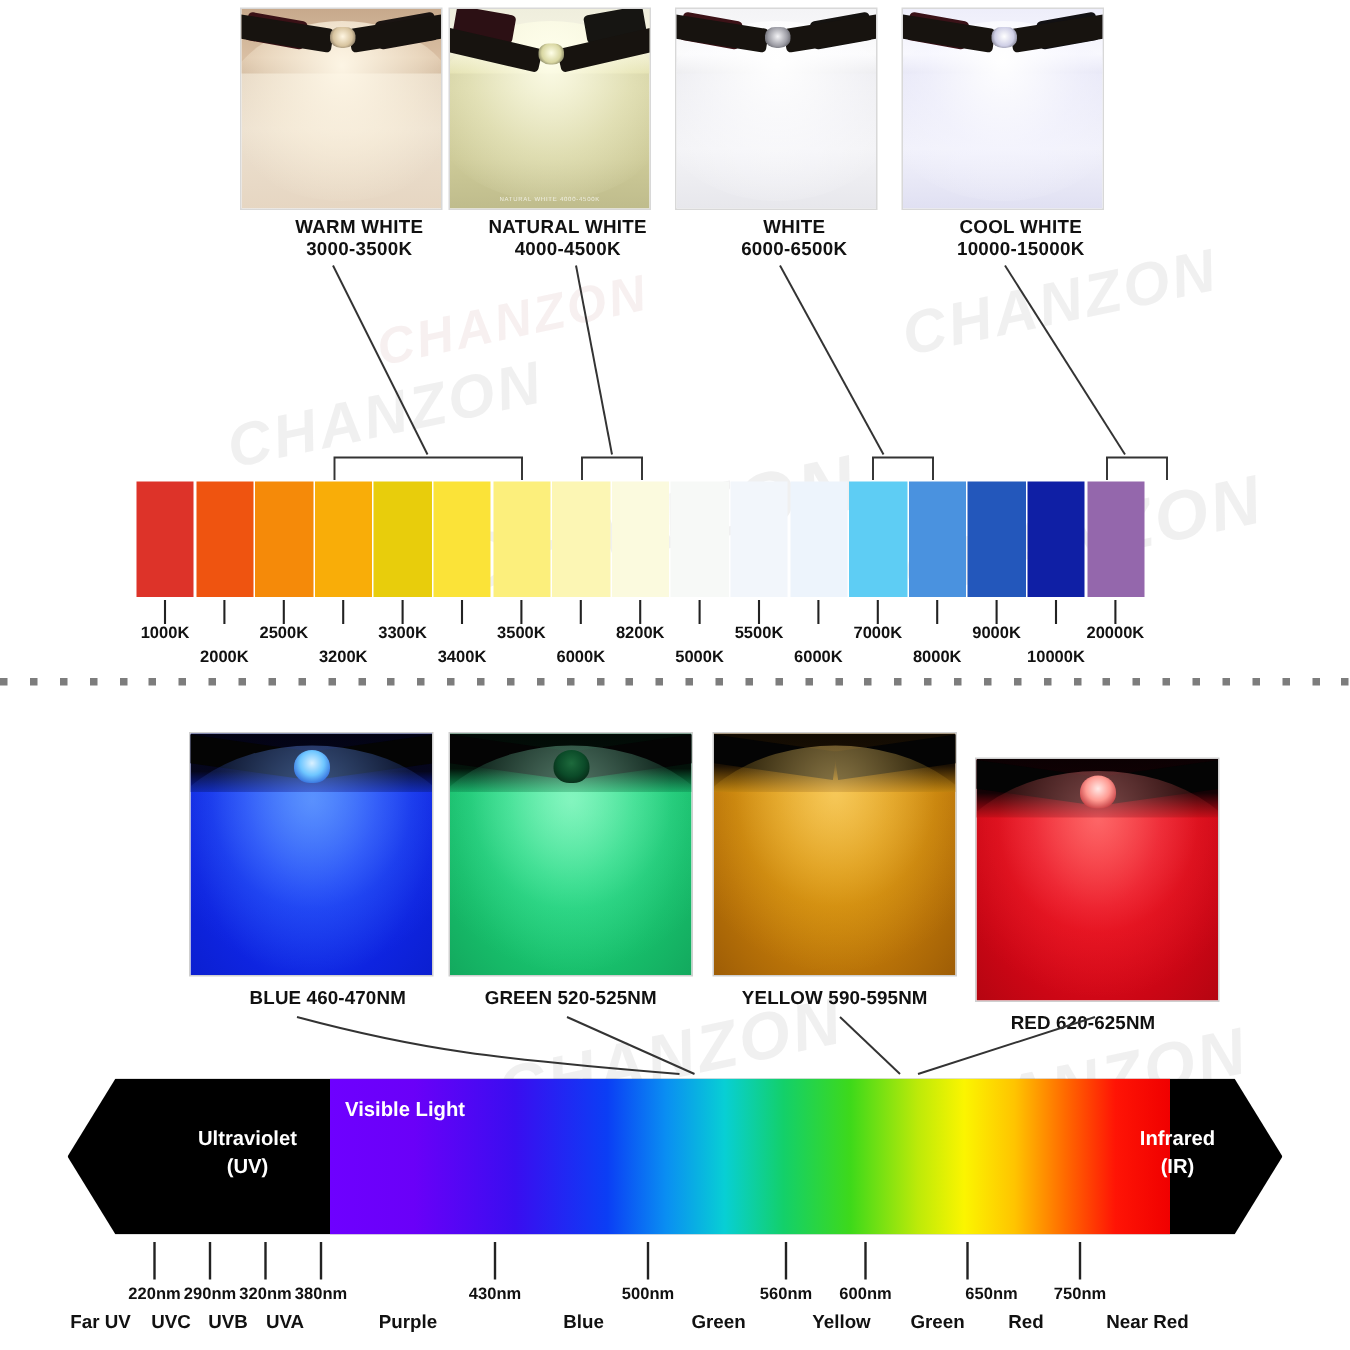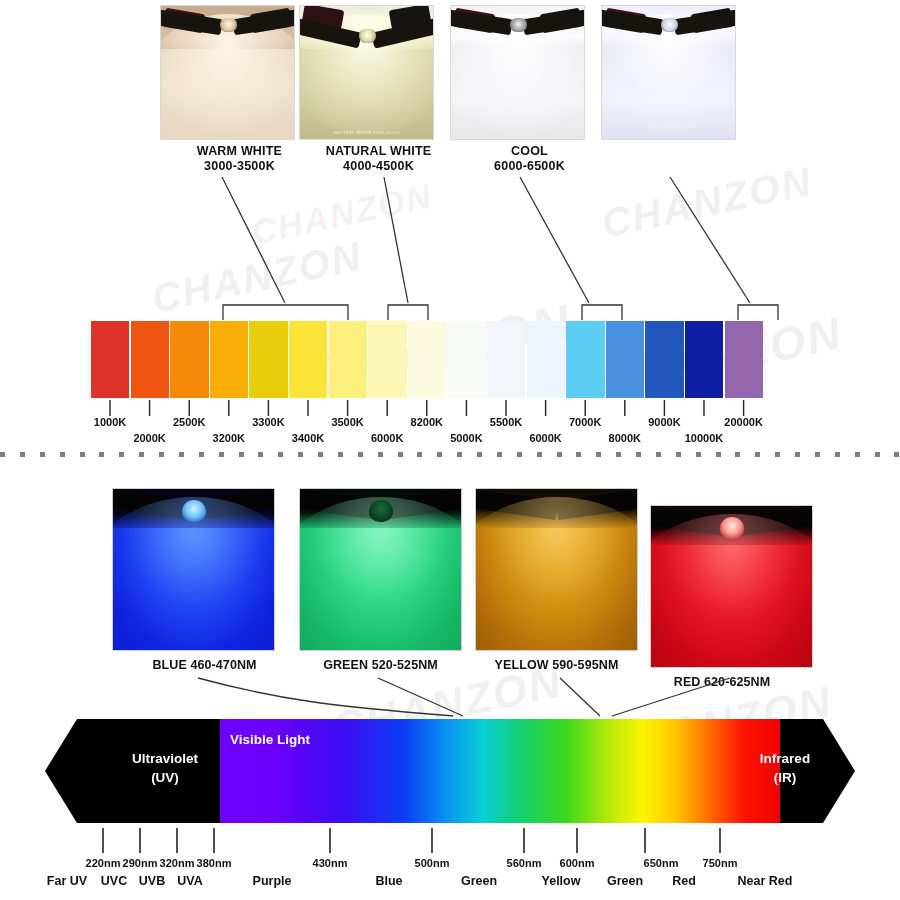--- a/index.html
+++ b/index.html
@@ -179,36 +179,40 @@
       <div class="ceil" style="background:linear-gradient(180deg,#f4f4f6 0%,#fbfbfc 70%,#e7e7ea 100%);"></div>
       <div class="glow" style="background:radial-gradient(ellipse at 50% 22%, rgba(255,255,255,.98) 0%, rgba(252,252,255,.45) 48%, rgba(252,252,255,0) 80%);"></div>
       <div class="clipL" style="background:#3c1217;"></div>
       <div class="clipR" style="background:#151311;"></div>
       <div class="leadL"></div>
       <div class="leadR"></div>
       <div class="led" style="background:radial-gradient(circle at 50% 45%, #f3f3f6 0%, #9e9ea6 55%, #3a3a40 100%);"></div>
       <div class="innerTxt"></div>
     </div>
     <div class="cap">
-      <span>COOL</span><br>
+      <span>WHITE</span><br>
       <span>6000-6500K</span>
     </div>
   </div>
 
   <div class="photo-card" style="left:601px;top:5px;">
     <div class="photo">
       <div class="wall" style="background:linear-gradient(180deg,#dcdcf2 0%,#e8e8f7 40%,#f1f1fb 70%,#e0e0f2 100%);"></div>
       <div class="ceil" style="background:linear-gradient(180deg,#eeeefa 0%,#f8f8fe 70%,#e2e2f3 100%);"></div>
       <div class="glow" style="background:radial-gradient(ellipse at 50% 22%, rgba(255,255,255,.99) 0%, rgba(246,246,255,.5) 45%, rgba(246,246,255,0) 80%);"></div>
       <div class="clipL" style="background:#3a1218;"></div>
       <div class="clipR" style="background:#121114;"></div>
       <div class="leadL"></div>
       <div class="leadR"></div>
       <div class="led" style="background:radial-gradient(circle at 50% 45%, #ffffff 0%, #cfcfe6 55%, #45454f 100%);"></div>
       <div class="innerTxt"></div>
+    </div>
+    <div class="cap">
+      <span>COOL WHITE</span><br>
+      <span>10000-15000K</span>
     </div>
   </div>
 
   <div id="ct-swatches">
       <div class="ct-swatch" style="left: 91px; width: 38.4px; background: rgb(221, 51, 41);"></div>
       <div class="ct-swatch" style="left: 130.6px; width: 38.4px; background: rgb(239, 84, 16);"></div>
       <div class="ct-swatch" style="left: 170.2px; width: 38.4px; background: rgb(245, 138, 9);"></div>
       <div class="ct-swatch" style="left: 209.8px; width: 38.4px; background: rgb(249, 173, 8);"></div>
       <div class="ct-swatch" style="left: 249.4px; width: 38.4px; background: rgb(232, 205, 12);"></div>
       <div class="ct-swatch" style="left: 289px; width: 38.4px; background: rgb(251, 227, 56);"></div>
@@ -287,21 +291,21 @@
       <i></i>
       <i></i>
       <i></i>
       <i></i>
       <i></i>
       <i></i>
       <i></i>
       <i></i>
     </div>
 
-  <div style="position:absolute;left:112px;top:488px;width:185px;">
+  <div style="position:absolute;left:126px;top:488px;width:185px;">
     <div class="cphoto">
       <div class="field" style="background:radial-gradient(ellipse at 50% 18%, #3b7dff 0%, #1f46f5 40%, #0e24e0 75%, #0b1fd0 100%);"></div>
       <div class="top" style="background:linear-gradient(180deg,#030314 0%,#05061d 65%,#0a1fae 100%);"></div>
       <div class="wire wireL"></div>
       <div class="wire wireR"></div>
       <div class="halo" style="background:radial-gradient(ellipse at 50% 25%, rgba(120,170,255,.55) 0%, rgba(60,110,255,.18) 45%, rgba(0,0,0,0) 72%);"></div>
       <div class="dome" style="background:radial-gradient(circle at 50% 40%, #d9f0ff 0%, #6ec6ff 45%, #1038c8 100%);"></div>
     </div>
     <div class="ccap">BLUE 460-470NM</div>
   </div>

